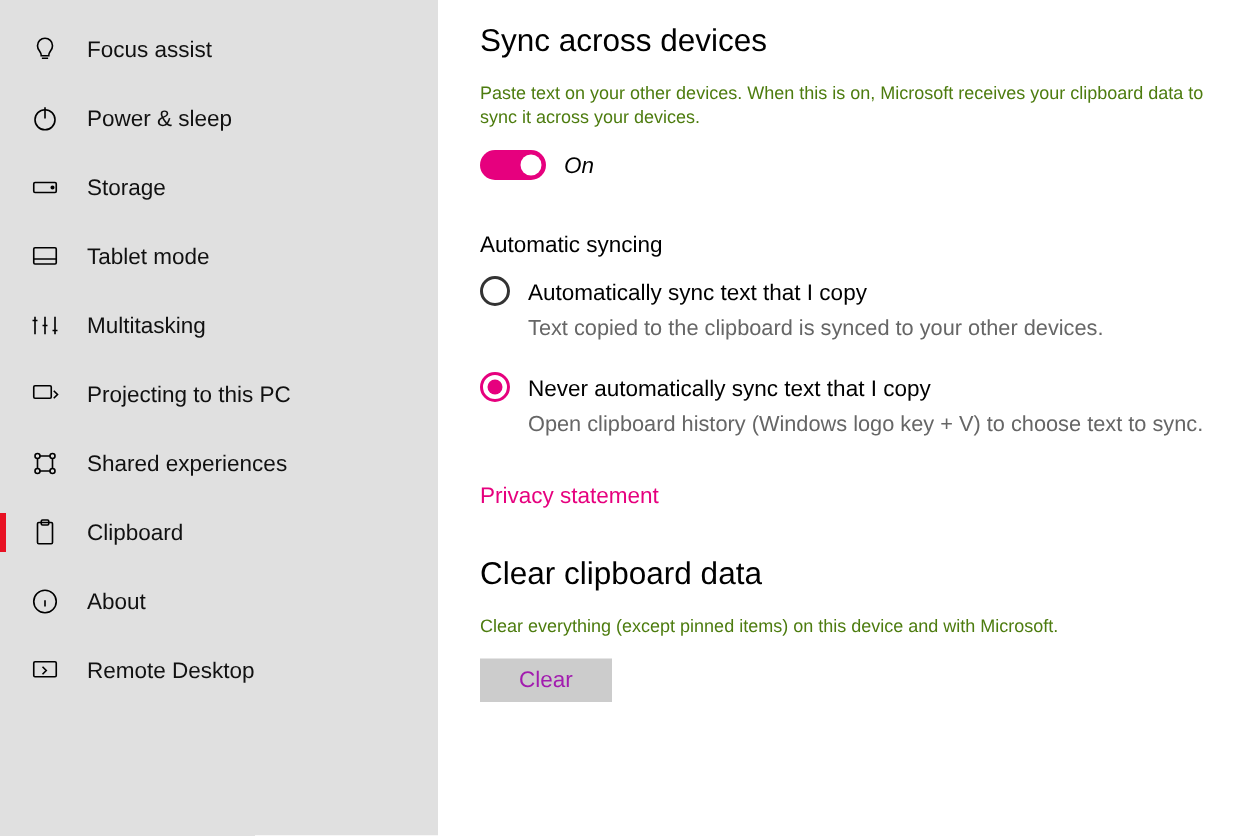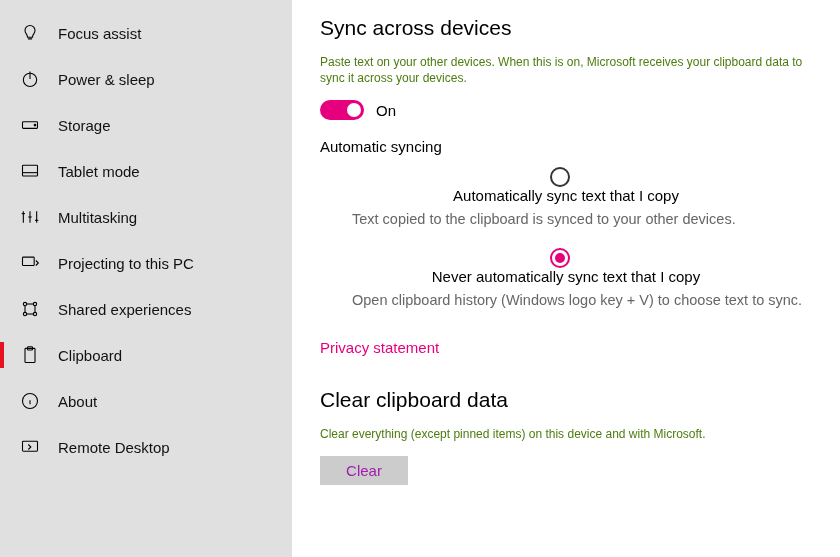--- a/index.html
+++ b/index.html
@@ -52,40 +52,40 @@
       font-weight: 400;
       font-size: 21px;
       margin: 10px 0 14px 0;
     }
     p.desc {
       color: #4d7c0f;
       margin: 0 0 14px 0;
       font-size: 12px;
       line-height: 1.35;
     }
-    .toggle-row { display: flex; align-items: center; margin-bottom: 18px; }
+    .toggle-row { display: flex; align-items: center; margin-bottom: 35px; font-style: italic; }
     .toggle {
       width: 44px; height: 20px;
       border-radius: 10px;
       background: #e6007e;
       position: relative;
       margin-right: 12px;
       cursor: pointer;
     }
     .toggle .knob {
       position: absolute;
       right: 3px; top: 3px;
       width: 14px; height: 14px;
       border-radius: 50%;
       background: #fff;
     }
     .toggle-label { font-size: 15px; }
     .subheading { font-size: 15px; margin: 4px 0 12px 0; color: #000; }
     .radio-option { margin-bottom: 18px; }
-    .radio-row { display: flex; align-items: center; cursor: pointer; flex-direction: column; }
+    .radio-row { display: flex; align-items: flex-end; cursor: pointer; }
     .radio-circle {
       width: 20px; height: 20px;
       border: 2px solid #333;
       border-radius: 50%;
       margin-right: 12px;
       display: flex; align-items: center; justify-content: center;
       flex-shrink: 0;
     }
     .radio-circle.checked { border-color: #e6007e; }
     .radio-circle.checked::after {

